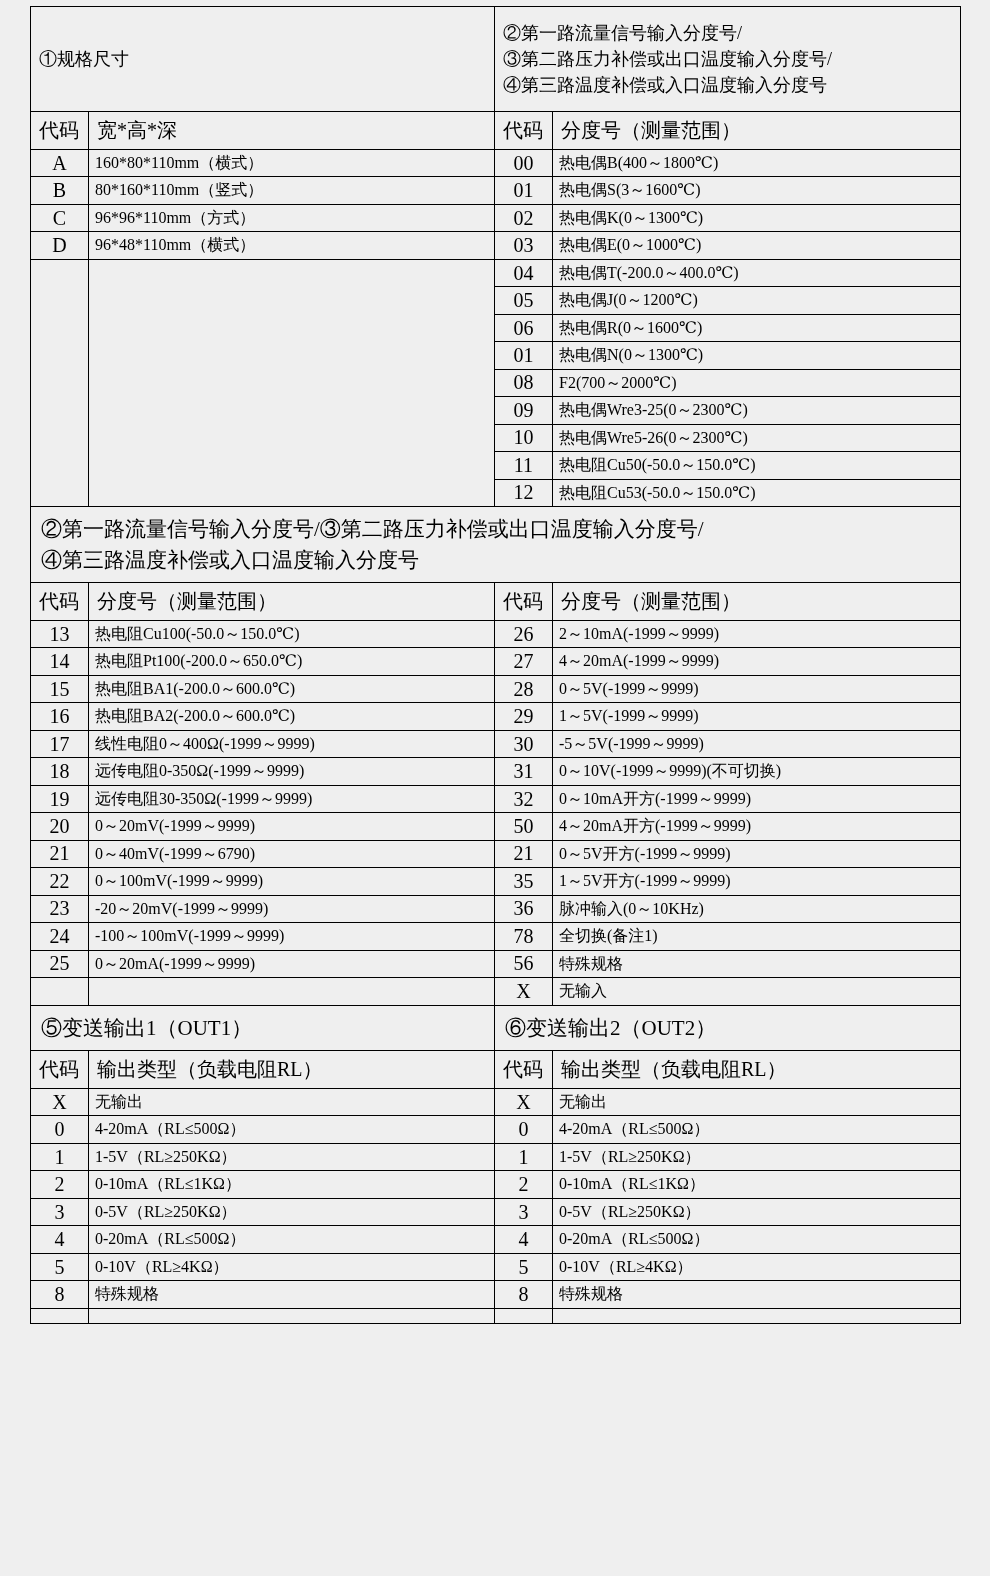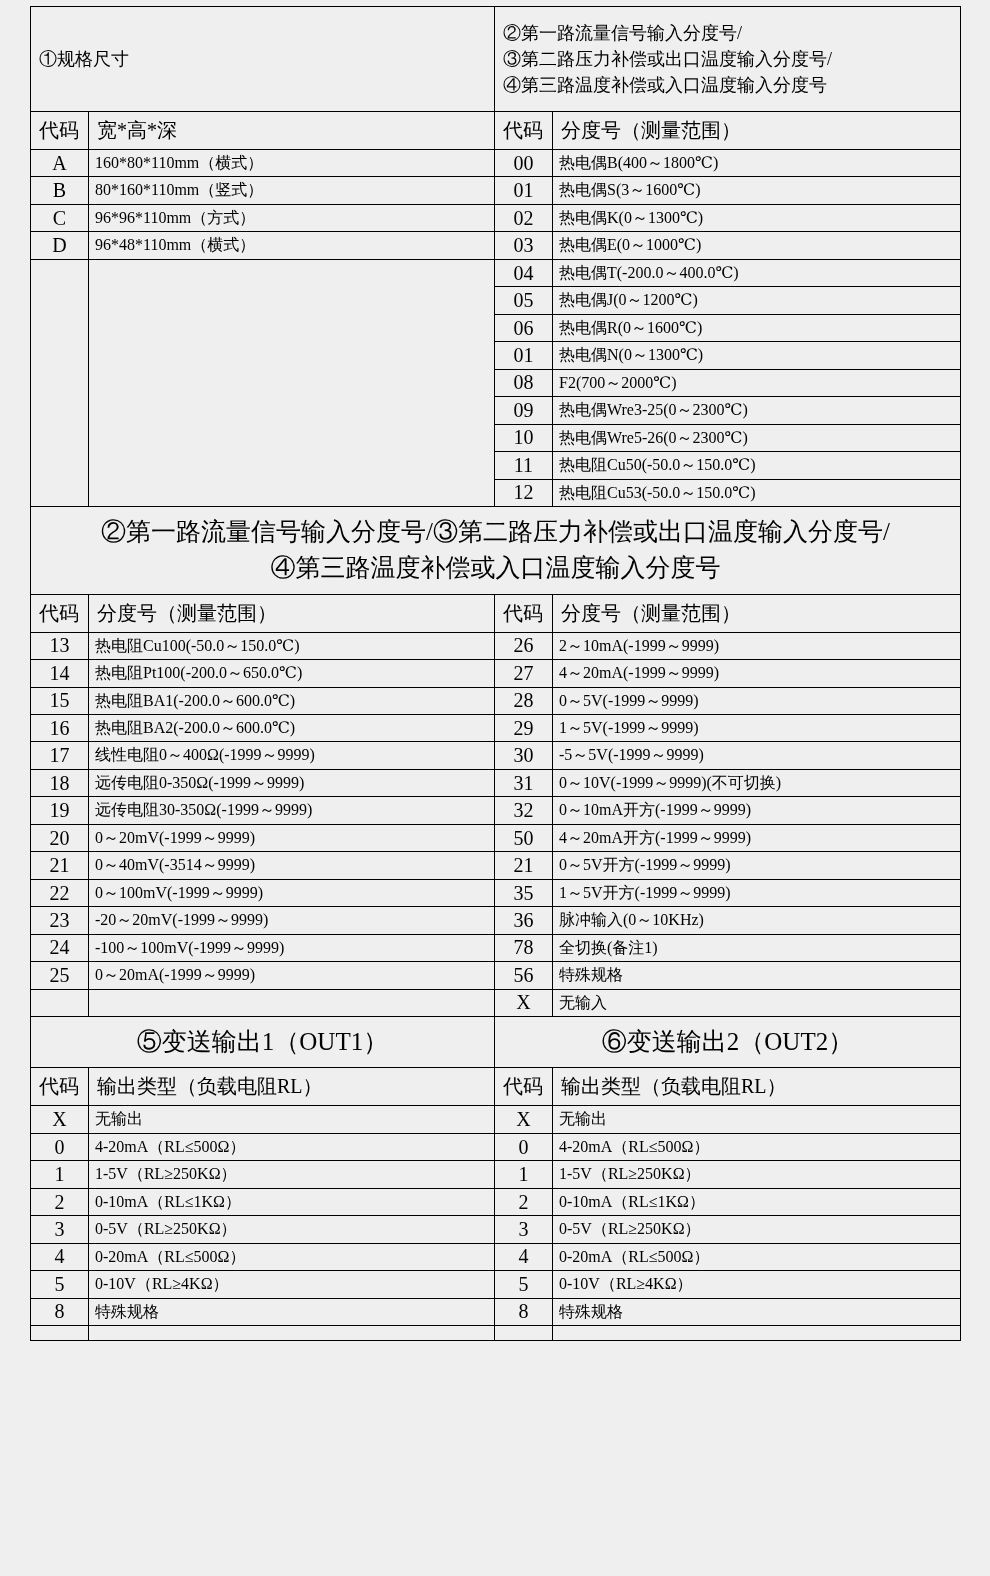--- a/index.html
+++ b/index.html
@@ -54,24 +54,23 @@
   }
   .subhead {
     font-size: 20px;
     padding: 5px 8px;
   }
   .tall-title {
     height: 104px;
   }
   .empty-fill { background: #efefef; }
   .sectionbar {
-    font-size: 25px;
+    font-size: 21px;
     padding: 7px 10px;
     line-height: 1.45;
-    text-align: center;
   }
 </style>
 </head>
 <body>
 
 <div class="page">
 
   <table class="spec">
     <colgroup>
       <col style="width:58px">
@@ -304,21 +303,21 @@
             <div class="cellpad">0～20mV(-1999～9999)</div>
           </td>
         <td class="code-cell">50</td>
         <td>
             <div class="cellpad">4～20mA开方(-1999～9999)</div>
           </td>
       </tr>
       <tr>
         <td class="code-cell">21</td>
         <td>
-            <div class="cellpad">0～40mV(-3514～9999)</div>
+            <div class="cellpad">0～40mV(-1999～6790)</div>
           </td>
         <td class="code-cell">21</td>
         <td>
             <div class="cellpad">0～5V开方(-1999～9999)</div>
           </td>
       </tr>
       <tr>
         <td class="code-cell">22</td>
         <td>
             <div class="cellpad">0～100mV(-1999～9999)</div>

